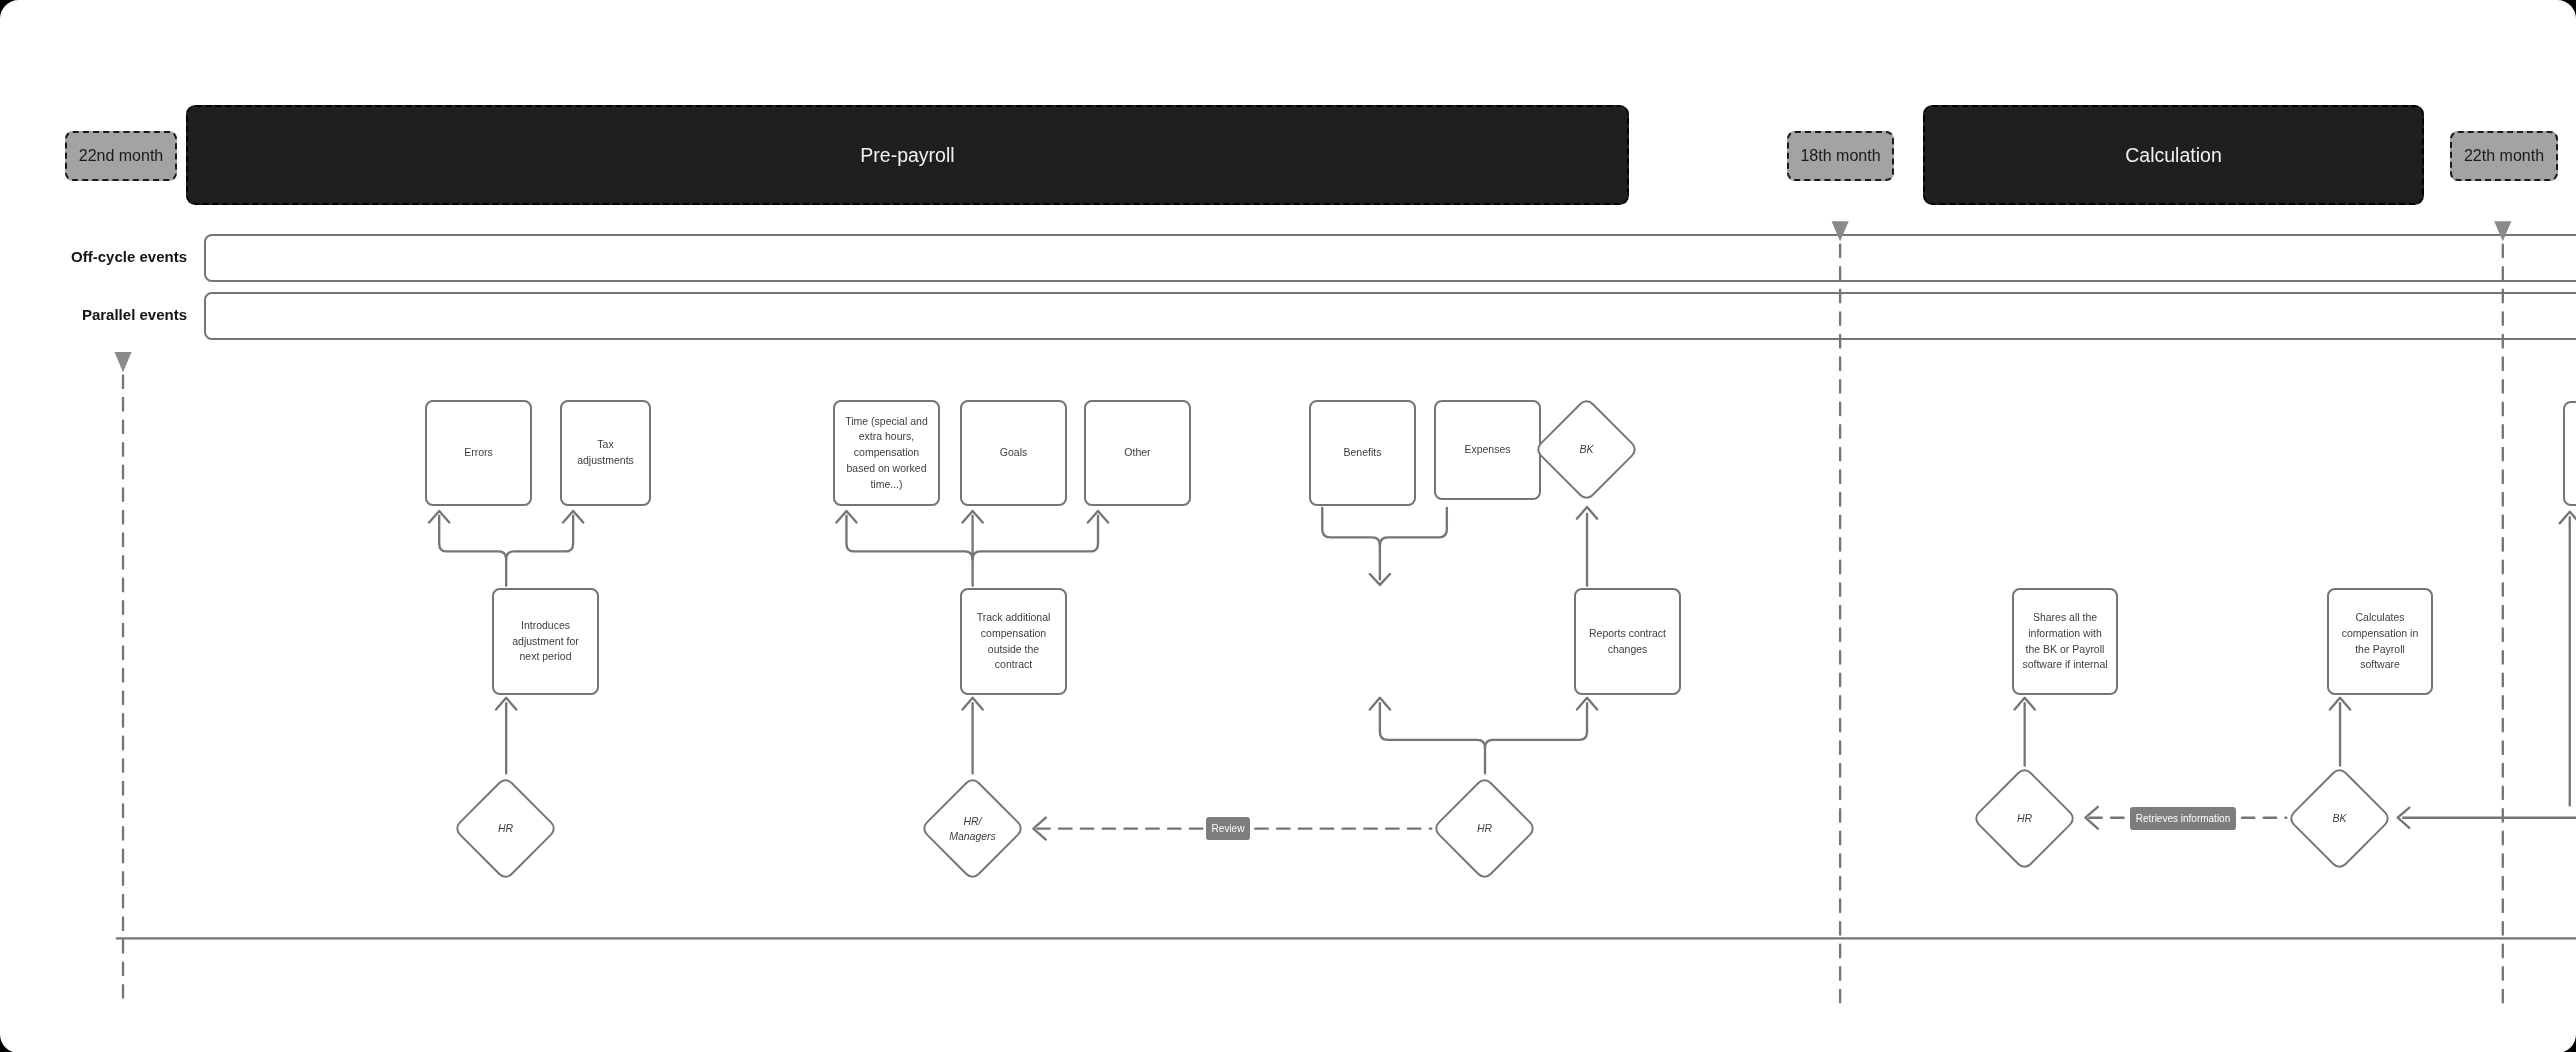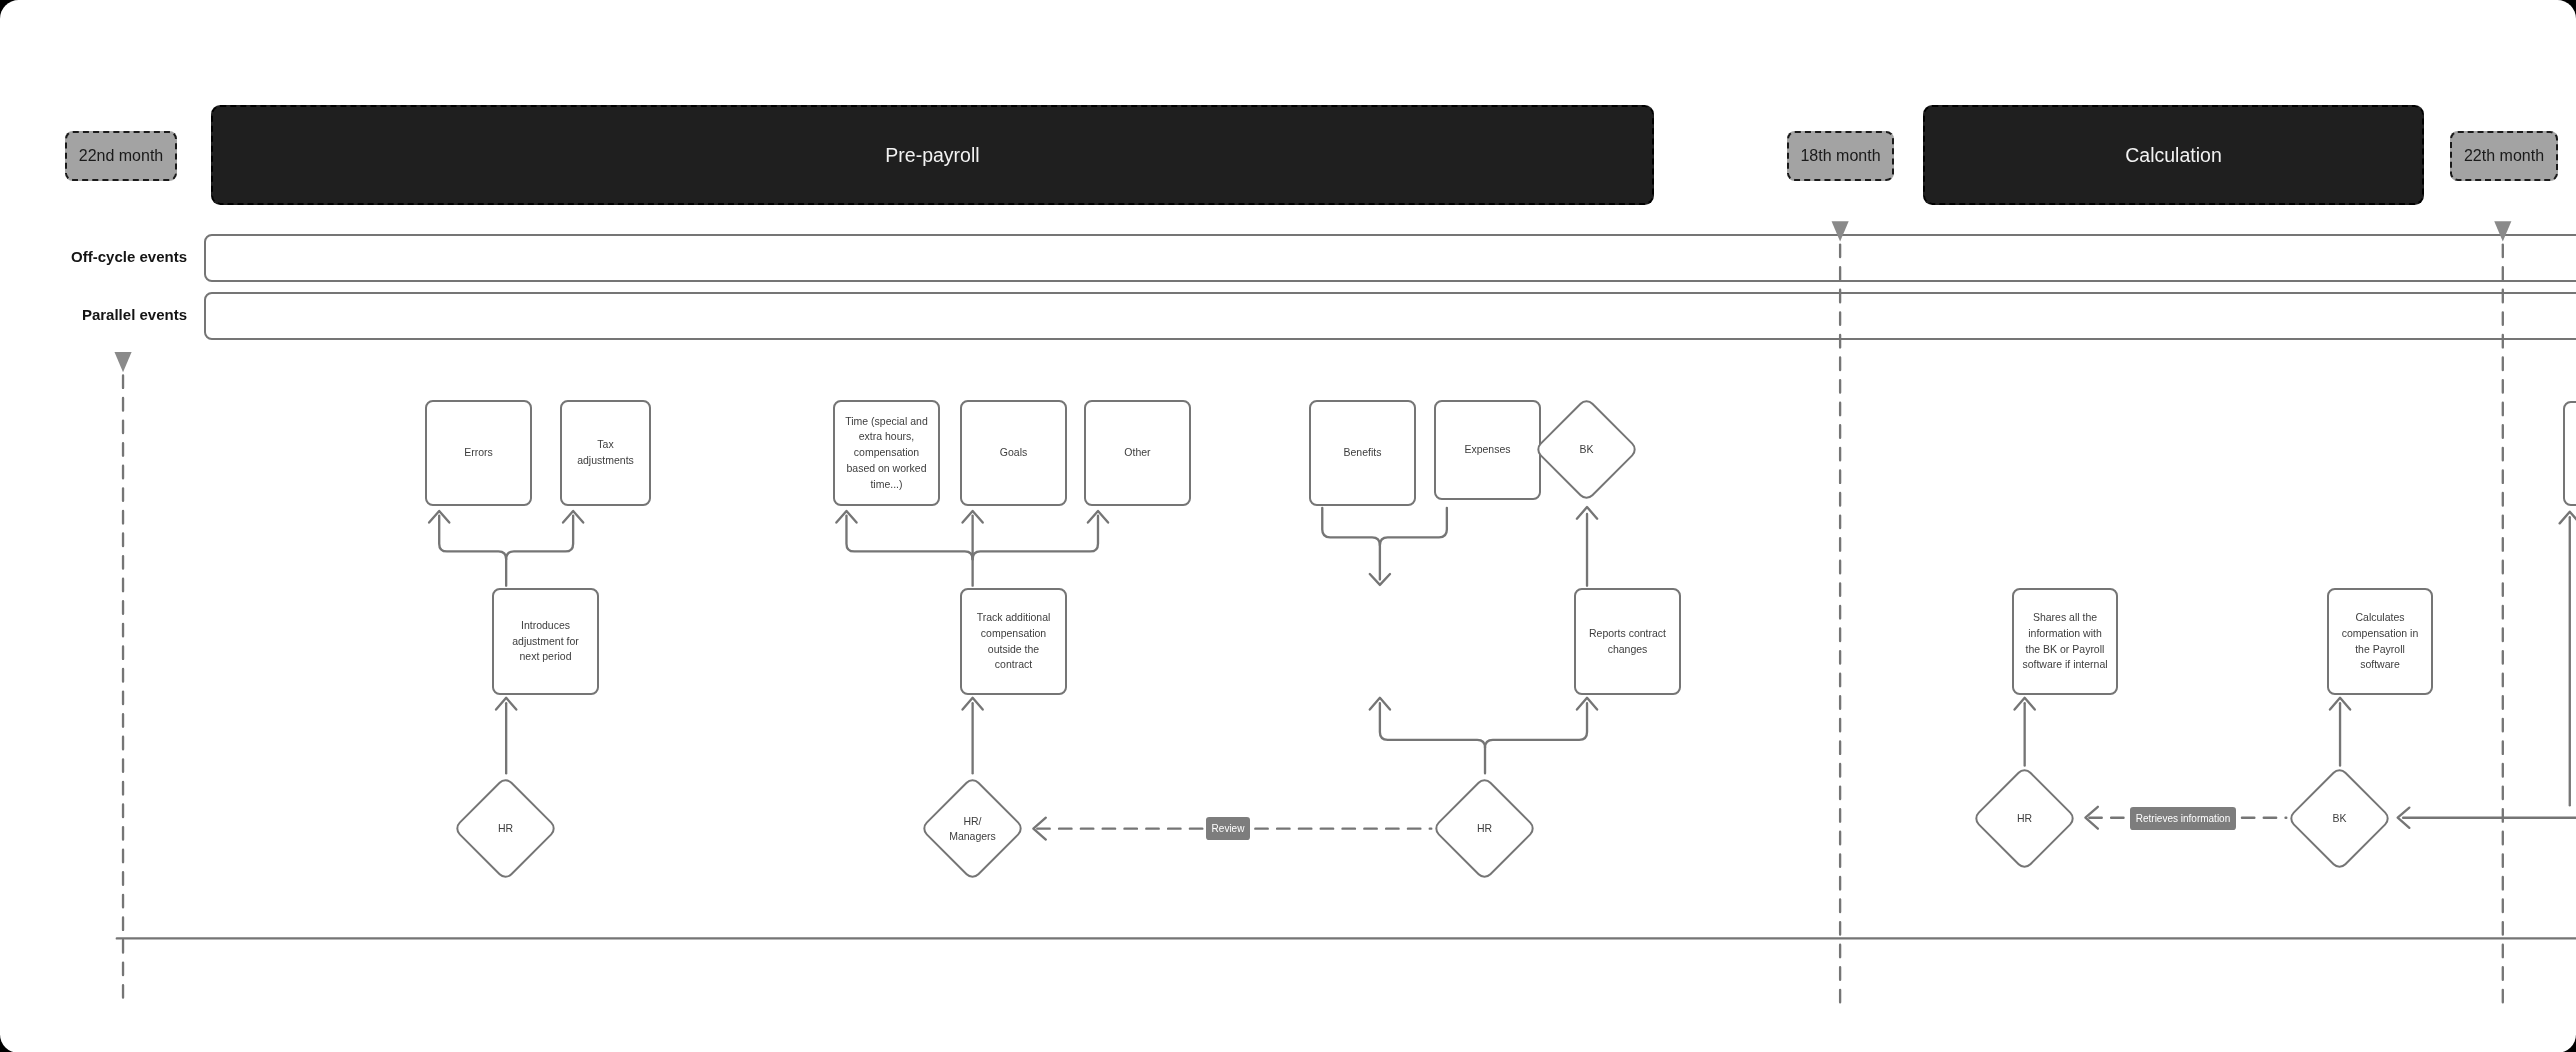--- a/index.html
+++ b/index.html
@@ -35,21 +35,21 @@
     position:absolute;left:31px;width:156px;z-index:3;
     text-align:right;font-weight:bold;font-size:15px;color:#141414;
   }
   .node{
     position:absolute;box-sizing:border-box;z-index:2;
     border:2.3px solid var(--stroke);border-radius:7.8px;background:#fff;
     display:flex;align-items:center;justify-content:center;text-align:center;
     font-size:10.5px;line-height:1.5;color:var(--nodetext);padding:7.8px;margin-left:40px;
   }
   .node.clipped{justify-content:flex-start;text-align:left;padding-left:20px;white-space:pre-line;}
-  .diamond{position:absolute;width:107px;height:107px;z-index:2;}
+  .diamond{position:absolute;width:107px;height:107px;z-index:2;font-style:italic;}
   .diamond-shape{
     position:absolute;left:15.6px;top:15.6px;width:71px;height:71px;box-sizing:content-box;
     border:2.3px solid var(--stroke);border-radius:9.3px;background:#fff;
     transform:rotate(45deg);
   }
   .diamond-label{
     position:absolute;left:0;top:0;right:0;bottom:0;
     display:flex;align-items:center;justify-content:center;text-align:center;
     font-size:10.5px;line-height:1.35;color:var(--nodetext);white-space:pre-line;
   }
@@ -126,21 +126,21 @@
       <polygon points="3203,284 3225,284 3214,310"></polygon>
     </g>
   </svg>
 
   <div class="lane" style="top:234px"></div>
   <div class="lane" style="top:292px"></div>
   <div class="lane-label" style="top:248px">Off-cycle events</div>
   <div class="lane-label" style="top:306px">Parallel events</div>
 
   <div class="milestone" style="left:65px;top:131px;width:112px">22nd month</div>
-  <div class="phase" style="left:211px;width:1443px">Pre-payroll</div>
+  <div class="phase" style="left:186px;width:1443px">Pre-payroll</div>
   <div class="milestone" style="left:1787px;top:131px;width:107px">18th month</div>
   <div class="phase" style="left:1923px;width:501px">Calculation</div>
   <div class="milestone" style="left:2450px;top:131px;width:108px">22th month</div>
 
   <div class="node" style="left:385px;top:400px;width:107px;height:106px">Errors</div>
   <div class="node" style="left:520px;top:400px;width:91px;height:106px">Tax adjustments</div>
   <div class="node" style="left:793px;top:400px;width:107px;height:106px">Time (special and extra hours, compensation based on worked time...)</div>
   <div class="node" style="left:920px;top:400px;width:107px;height:106px">Goals</div>
   <div class="node" style="left:1044px;top:400px;width:107px;height:106px">Other</div>
   <div class="node" style="left:1269px;top:400px;width:107px;height:106px">Benefits</div>

